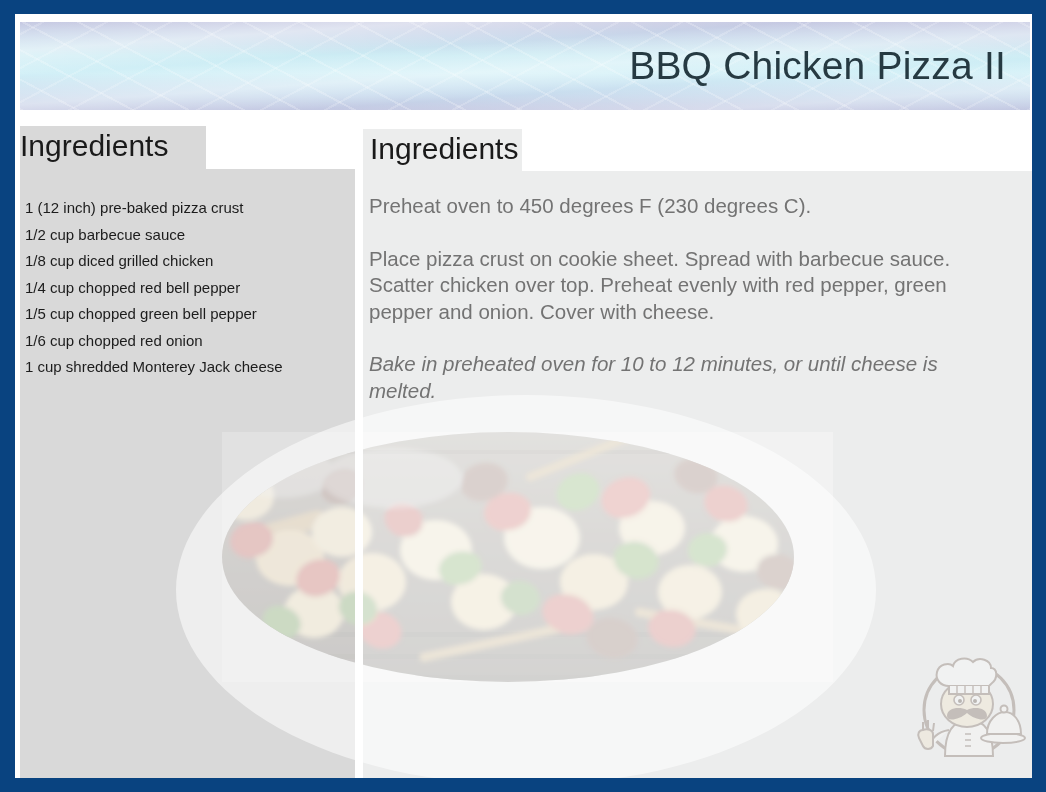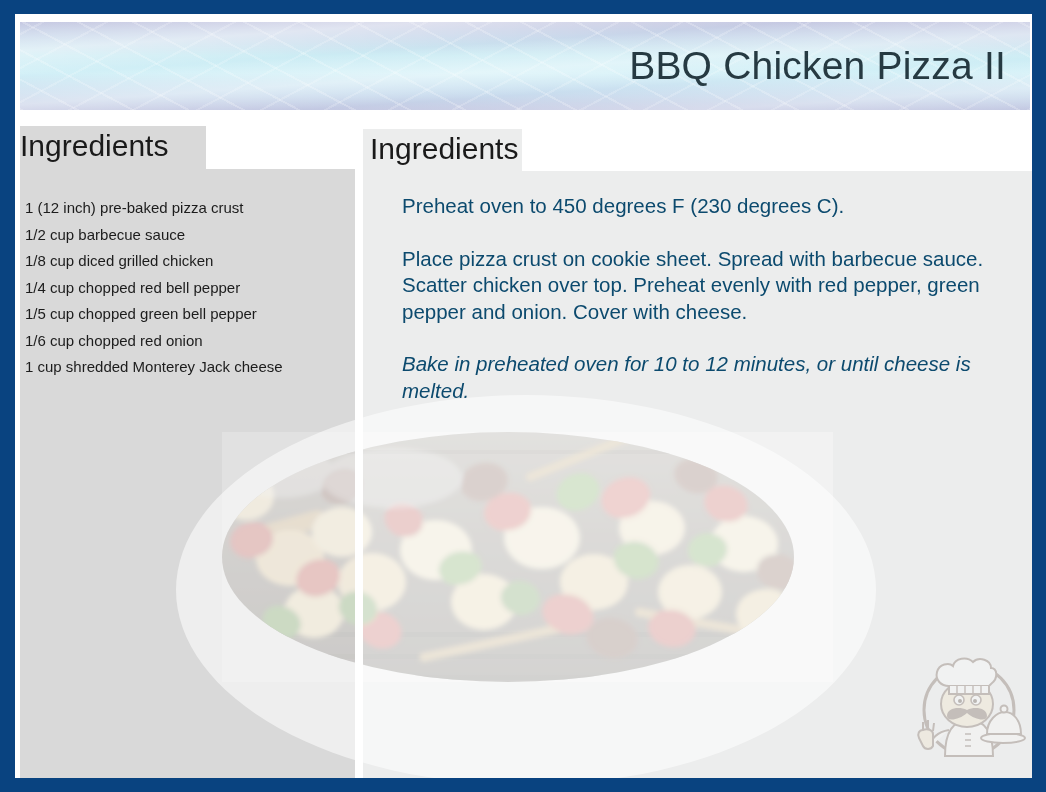--- a/index.html
+++ b/index.html
@@ -143,22 +143,21 @@
     white-space: normal;
   }
 
   #directions-body {
     position: absolute;
     left: 6px;
     top: 22px;
     width: 625px;
     font-size: 20.5px;
     line-height: 26.5px;
-    color: #0c4a6e;
-    margin-left: 33px;
+    color: #737373;
   }
   #directions-body .direction-step {
     margin: 0 0 26px 0;
   }
   #directions-body .direction-step:last-child { margin-bottom: 0; font-style: italic; }
 
   
   #ellipse-wash {
     position: absolute;
     left: 176px;

